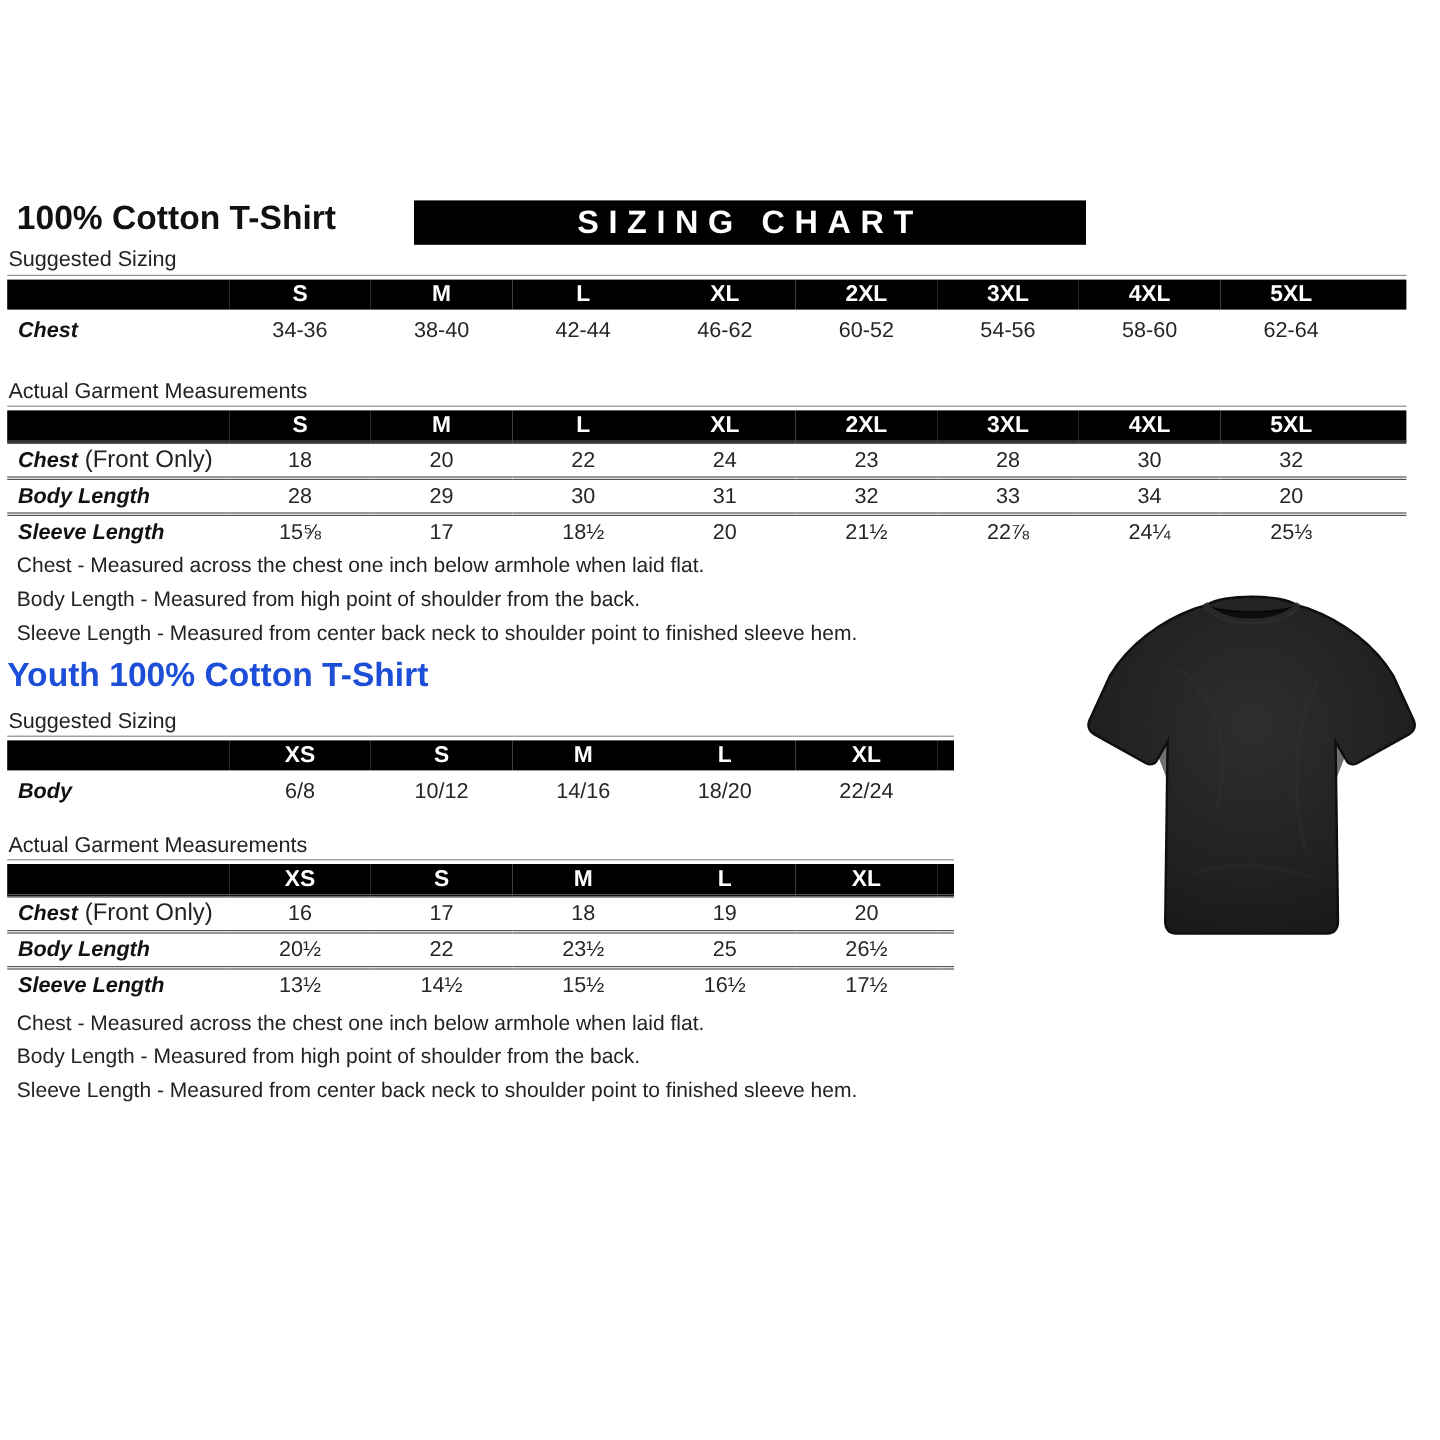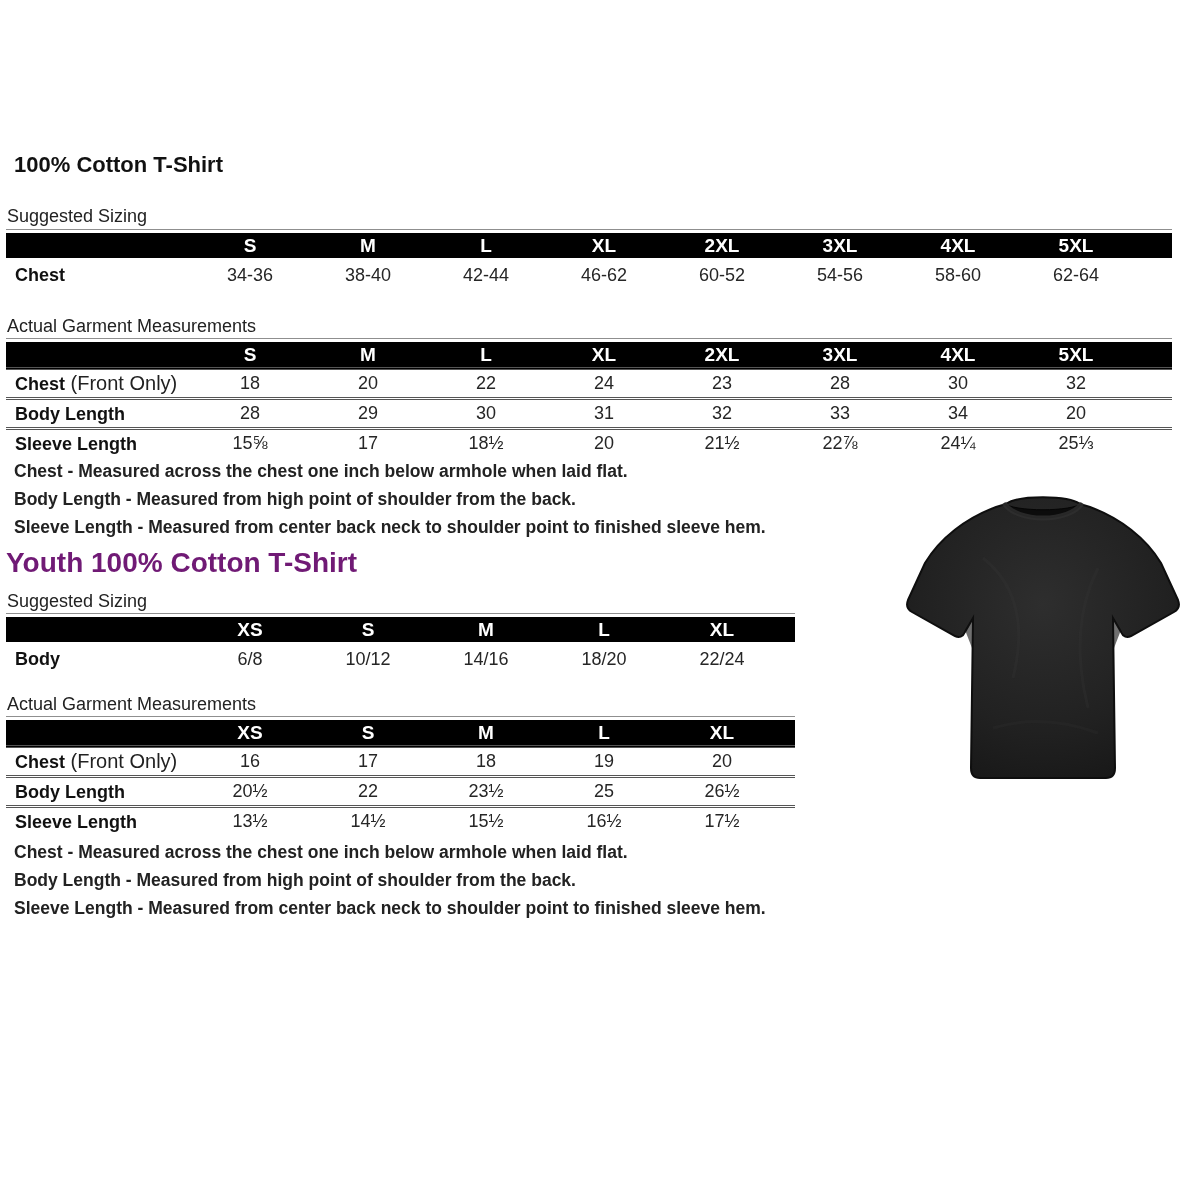--- a/index.html
+++ b/index.html
@@ -7,75 +7,78 @@
     width: 1200px; height: 1200px;
     background: #ffffff;
     overflow: hidden;
     font-family: "Liberation Sans", sans-serif;
     color: #1c1c1c;
   }
   .page { position: absolute; inset: 0; width: 1200px; height: 1200px; }
 
   
   .page-title {
-    position: absolute; left: 14px; top: 152px;
-    font-size: 22px; font-weight: 700; margin: 0; color: #111;
+    position: absolute; left: 14px; top: 166px;
+    font-size: 28px; font-weight: 700; margin: 0; color: #111;
   }
   .banner {
     position: absolute; left: 345px; top: 167px;
     width: 560px; height: 37px;
     background: #000; color: #fff;
     display: flex; align-items: center; justify-content: center;
     font-size: 27px; font-weight: 700; letter-spacing: 8px;
   }
 
   .section-label {
     position: absolute; left: 7px;
     font-size: 18px; color: #222;
   }
   .big-title {
     position: absolute; left: 6px;
-    font-size: 28px; font-weight: 700; color: #701a75; margin: 0;
+    font-size: 28px; font-weight: 700; color: #1d4ed8; margin: 0;
   }
 
   .table-block { position: absolute; left: 6px; }
   .toprule { height: 1px; background: #8f8f8f; margin-bottom: 3px; }
 
   table { border-collapse: collapse; table-layout: fixed; }
   .w-adult { width: 1166px; }
   .w-youth { width: 789px; }
 
   thead th {
     background: #000; color: #fff;
     font-weight: 700; font-size: 19px;
     height: 25px; padding: 0; text-align: center;
   }
   tbody td {
     text-align: center; font-size: 18px; color: #262626;
     height: 27px; padding: 0;
   }
   .suggested tbody td { height: 34px; }
   .label-cell { text-align: left !important; padding-left: 9px !important; }
-  .label-cell .b { font-weight: 700; color: #111; }
+  .label-cell .b { font-weight: 700; color: #111; font-style: italic; }
   .label-cell .suffix { font-weight: 400; font-size: 20px; color: #222; }
 
   .actual thead th { border-bottom: 3px double #555; }
   .actual tbody tr.sep td { border-bottom: 3px double #555; }
 
   .notes { position: absolute; left: 14px; font-size: 17.5px; color: #222; }
-  .notes div { margin-bottom: 10px; line-height: 18px; font-weight: bold; }
+  .notes div { margin-bottom: 10px; line-height: 18px; }
 
   .tshirt { position: absolute; left: 893px; top: 478px; width: 300px; height: 325px; }
 </style>
 </head>
 <body>
 
 <div class="page">
 
   <h1 class="page-title">100% Cotton T-Shirt</h1>
+  <div class="banner">
+    <span>SIZING CHART</span>
+  </div>
 
   <div class="section-label" style="top:206px">Suggested Sizing</div>
 
   <div class="table-block" style="top:229px">
     <div class="toprule" style="width:1166px"></div>
     <table class="suggested w-adult">
       <colgroup>
         <col style="width:185px">
         <col style="width:118px">
           <col style="width:118px">

